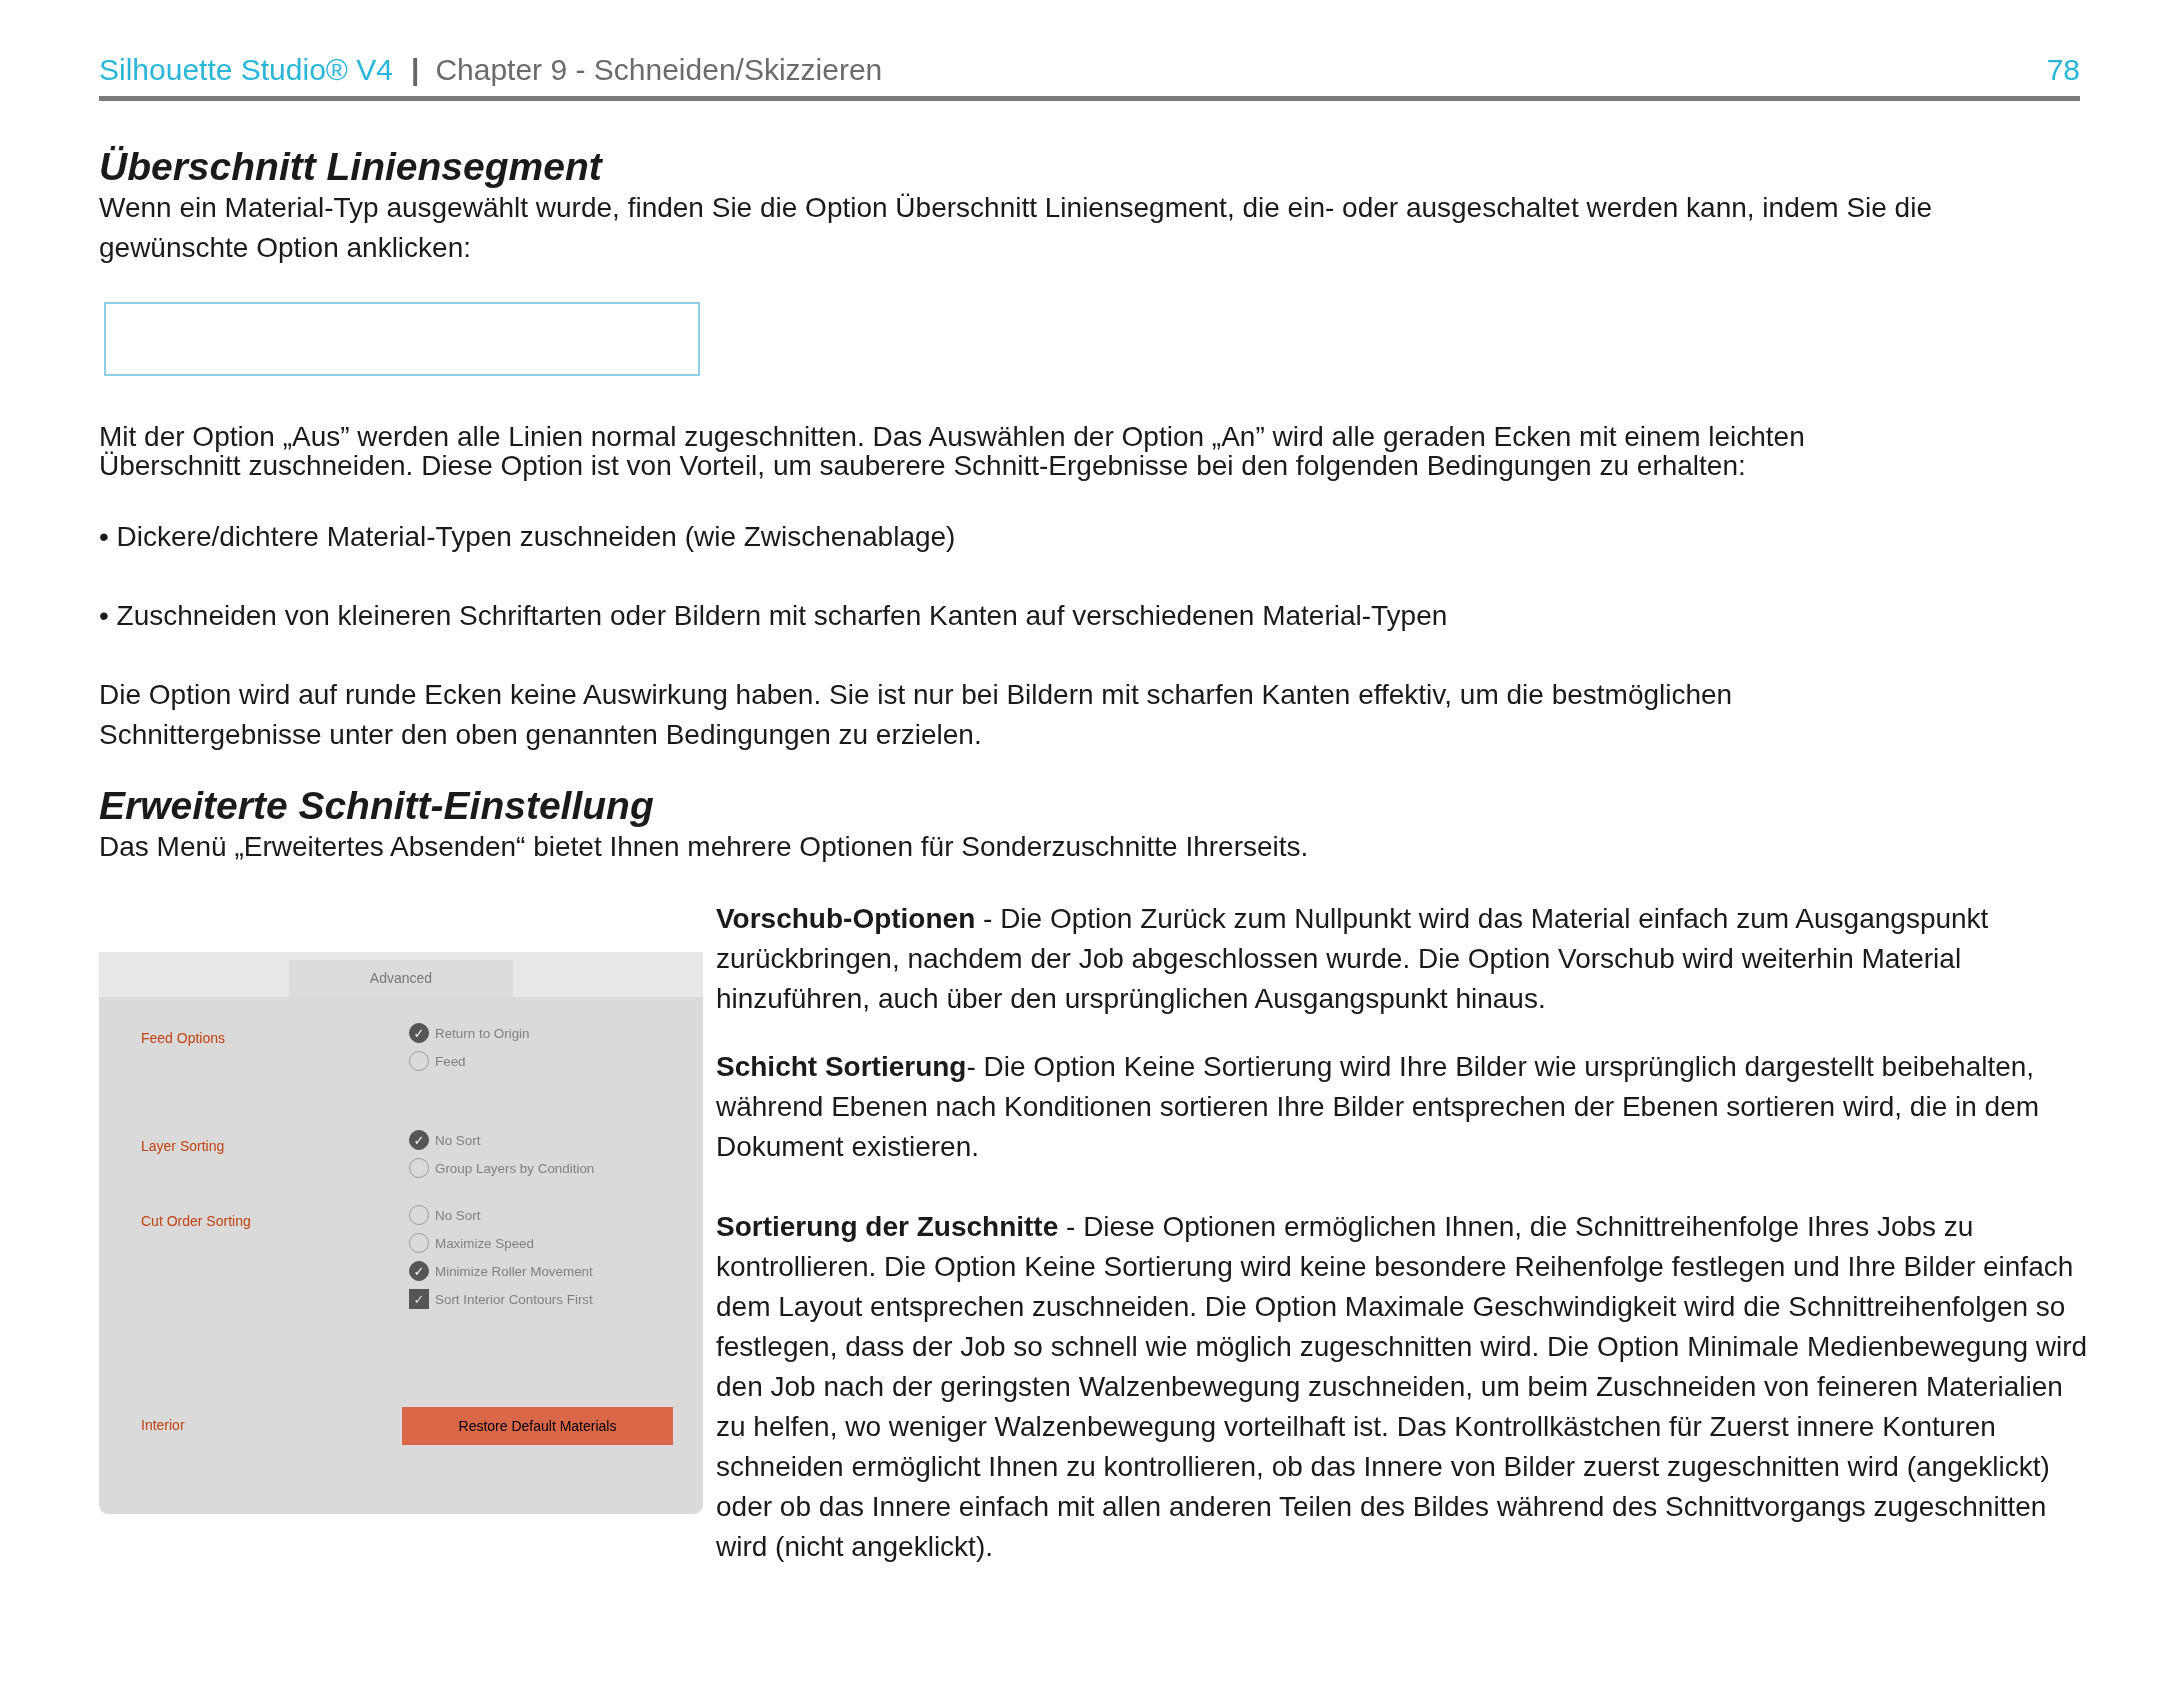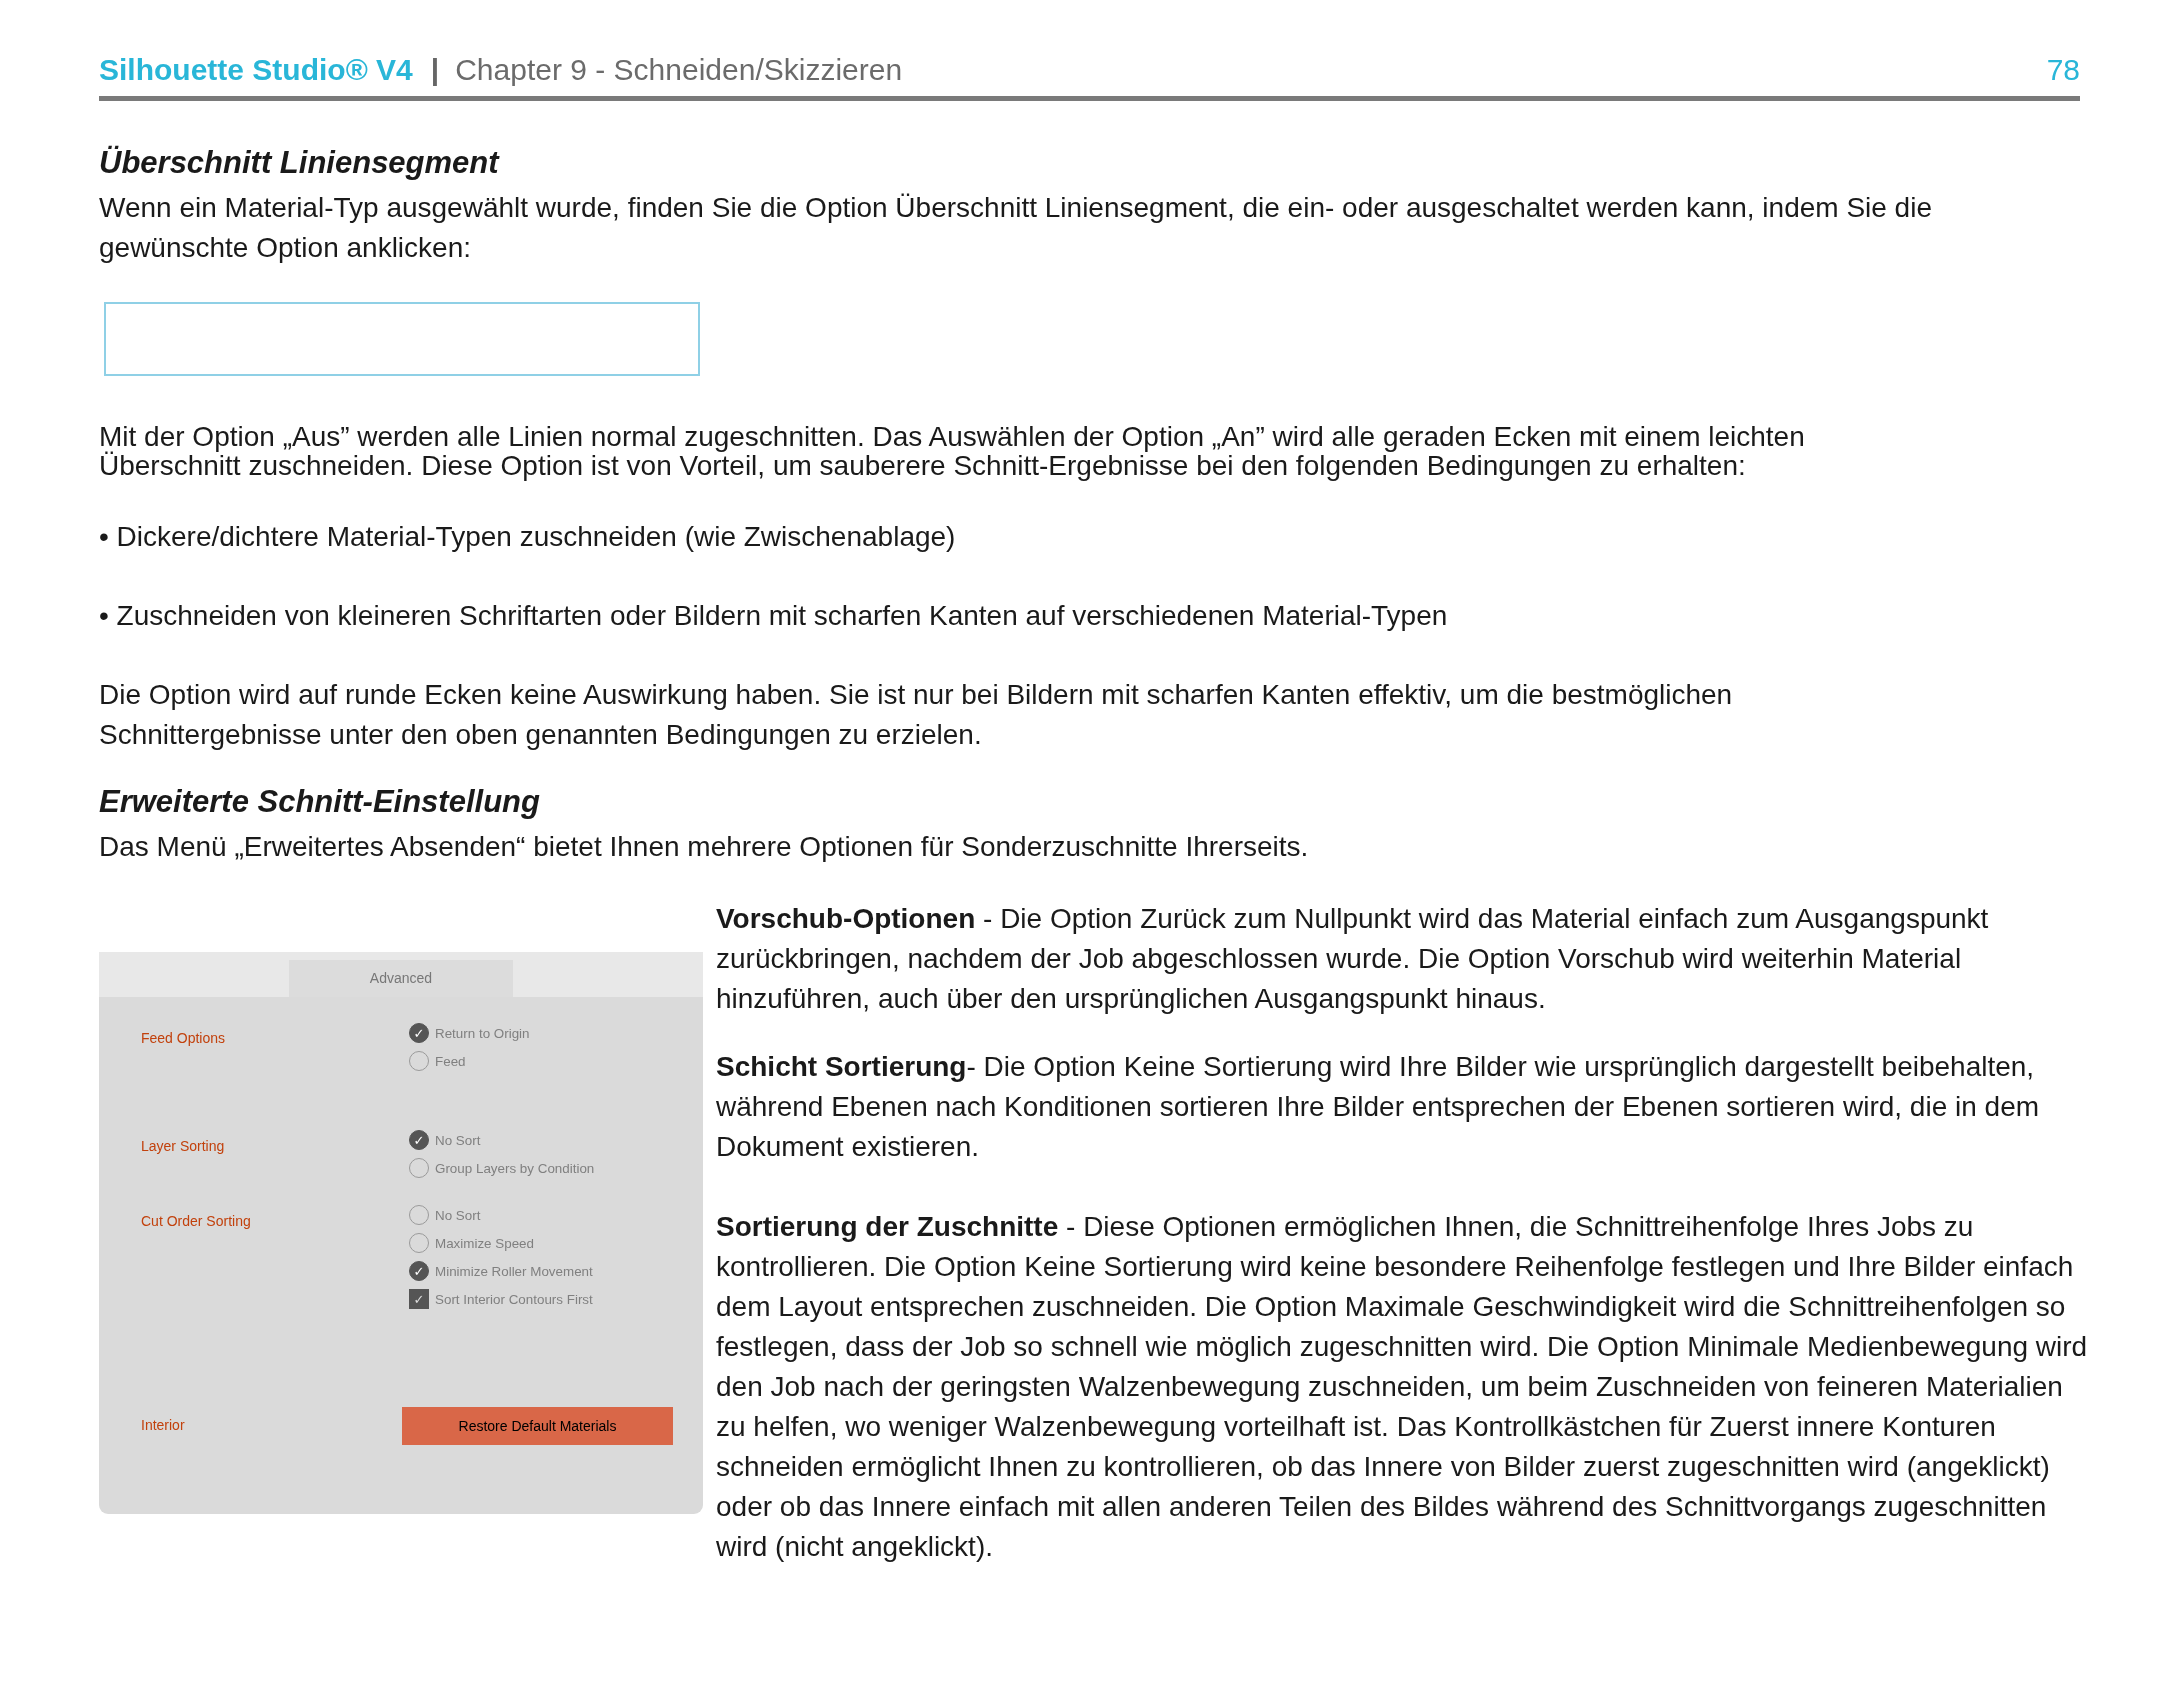--- a/index.html
+++ b/index.html
@@ -2,28 +2,28 @@
 <html><head>
 <meta charset="utf-8">
 <style>
   html, body { margin:0; padding:0; background:#ffffff; }
   body { width:2178px; height:1682px; position:relative; overflow:hidden;
          font-family:"Liberation Sans", sans-serif; color:#1a1a1a; }
   .abs { position:absolute; }
 
   
   .hdr { left:99px; top:50px; font-size:30px; line-height:40px; white-space:nowrap; }
-  .hdr .brand { color:#29b6d8; font-weight:bold; }
+  .hdr .brand { color:#29b6d8; font-weight:normal; }
   .hdr .sep { color:#666; font-weight:bold; margin:0 16px 0 18px; }
   .hdr .chap { color:#6b6b6b; }
   .pagenum { right:98px; top:50px; font-size:30px; line-height:40px; color:#29b6d8; }
   .rule { left:99px; top:96px; width:1981px; height:5px; background:#7a7a7a; }
 
   
-  .h { left:99px; font-size:31px; font-weight:bold; font-style:italic; color:#1a1a1a; white-space:nowrap; }
+  .h { left:99px; font-size:39px; font-weight:bold; font-style:italic; color:#1a1a1a; white-space:nowrap; }
   .p { left:99px; width:1990px; font-size:28px; line-height:40px; color:#1a1a1a; }
   .nowrap { white-space:nowrap; }
   .tight { line-height:30px; }
 
   
   .toggle { left:104px; top:302px; width:596px; height:74px; border:2px solid #8fd0e6; box-sizing:border-box; display:flex; background:#fff; }
   .toggle .seg { display:flex; align-items:center; height:100%; box-sizing:border-box; }
   .toggle .off { width:300px; background:#8ed2e8; border-bottom:3px solid #6cc0dc; padding-left:14px; }
   .toggle .on { flex:1; padding-left:4px; }
   .toggle .lbl { font-size:22px; color:#4a6f7a; margin-left:12px; }

